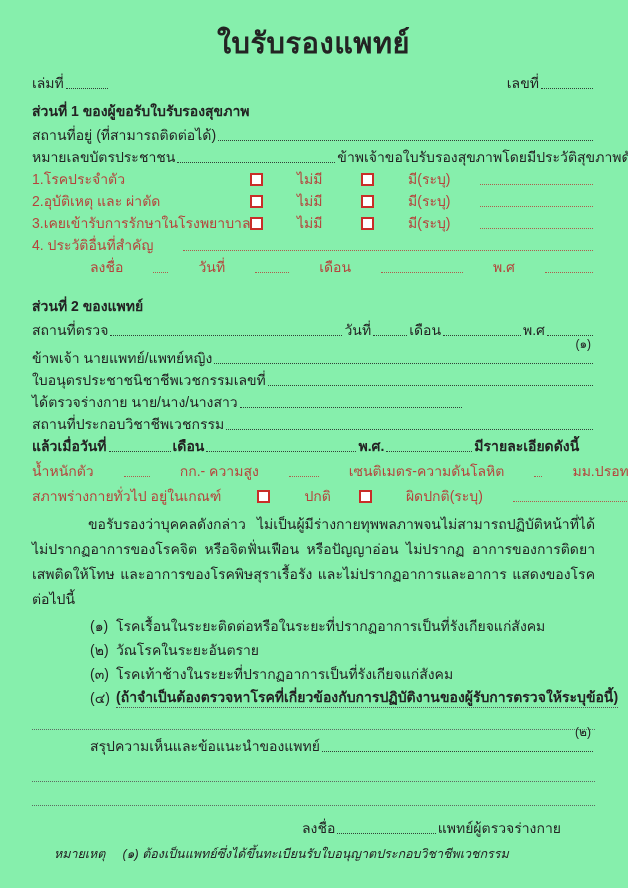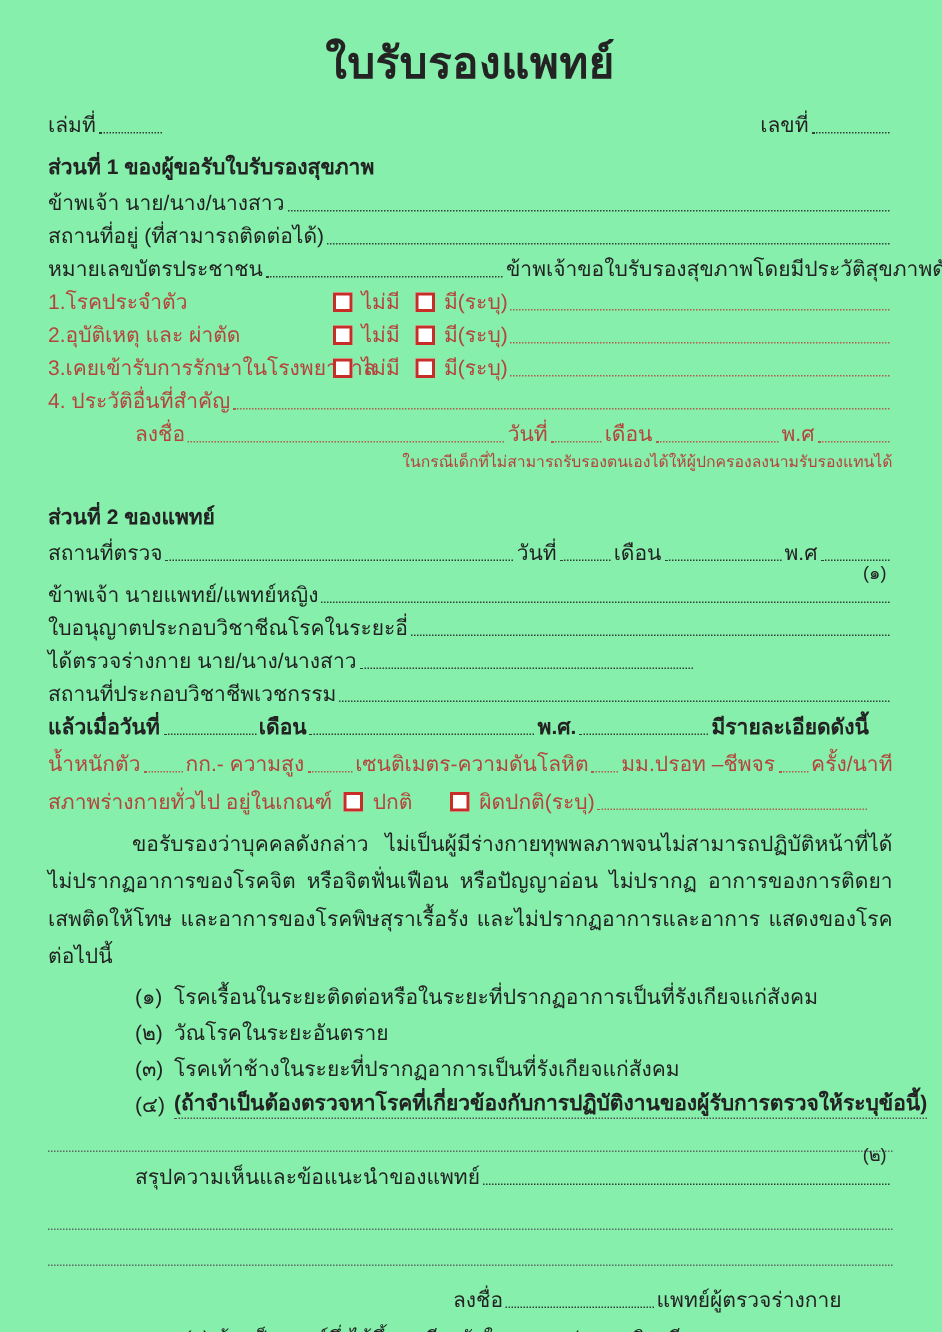--- a/index.html
+++ b/index.html
@@ -9,21 +9,21 @@
     font-family: "Liberation Sans", "DejaVu Sans", sans-serif;
     color: #232323; font-size: 14px; line-height: 1.35;
     padding: 24px 33px 10px 32px; overflow: hidden; position: relative;
   }
   .title { text-align: center; font-size: 29px; font-weight: 700; letter-spacing: .5px; margin-bottom: 8px; }
   .row { display: flex; align-items: flex-end; min-height: 22px; position: relative; }
   .row > span { white-space: nowrap; }
   .dots { flex: 1 1 auto; border-bottom: 1.6px dotted currentColor; margin: 0 2px 4px 2px; min-width: 8px; opacity: .85; }
   .dfix { flex: 0 0 auto; }
   .heading { font-weight: 700; font-size: 14px; margin-top: 9px; margin-bottom: 2px; }
-  .red { color: #b5443c; }
+  .red { color: #b5443c; gap: 28px; }
   .cb {
     width: 13px; height: 13px; border: 2.5px solid #c92d28; background: #fff;
     display: inline-block; flex: 0 0 auto; align-self: center; margin: 3px 6px 0 0;
   }
   .optno { width: 36px; flex: 0 0 auto; }
   .itemlabel { width: 190px; flex: 0 0 auto; }
   .ref { position: absolute; right: 4px; top: -10px; font-size: 12px; color: #232323; }
   .childnote { font-size: 10.5px; text-align: right; margin-top: 2px; }
   .para { text-align: justify; text-indent: 56px; line-height: 25px; margin-top: 6px; }
   .list { margin-left: 58px; }
@@ -48,24 +48,20 @@
   <div class="row">
     <span>เล่มที่</span>
     <i class="dots dfix" style="flex:0 0 42px"></i>
     <i style="flex:1 1 auto"></i>
     <span>เลขที่</span>
     <i class="dots dfix" style="flex:0 0 52px"></i>
   </div>
 
   <div class="heading">ส่วนที่ 1 ของผู้ขอรับใบรับรองสุขภาพ</div>
 
-  <div class="row">
-    <span>ข้าพเจ้า นาย/นาง/นางสาว</span>
-    <i class="dots"></i>
-  </div>
 
   <div class="row">
     <span>สถานที่อยู่ (ที่สามารถติดต่อได้)</span>
     <i class="dots"></i>
   </div>
 
   <div class="row">
     <span>หมายเลขบัตรประชาชน</span>
     <i class="dots dfix" style="flex:0 0 158px"></i>
     <span>ข้าพเจ้าขอใบรับรองสุขภาพโดยมีประวัติสุขภาพดังนี้</span>
@@ -107,21 +103,20 @@
     <span>ลงชื่อ</span>
     <i class="dots"></i>
     <span>วันที่</span>
     <i class="dots dfix" style="flex:0 0 34px"></i>
     <span>เดือน</span>
     <i class="dots dfix" style="flex:0 0 82px"></i>
     <span>พ.ศ</span>
     <i class="dots dfix" style="flex:0 0 48px"></i>
   </div>
 
-  <div class="childnote red">ในกรณีเด็กที่ไม่สามารถรับรองตนเองได้ให้ผู้ปกครองลงนามรับรองแทนได้</div>
 
   <div class="heading" style="margin-top:20px">ส่วนที่ 2 ของแพทย์</div>
 
   <div class="row">
     <span>สถานที่ตรวจ</span>
     <i class="dots"></i>
     <span>วันที่</span>
     <i class="dots dfix" style="flex:0 0 34px"></i>
     <span>เดือน</span>
     <i class="dots dfix" style="flex:0 0 78px"></i>
@@ -129,21 +124,21 @@
     <i class="dots dfix" style="flex:0 0 46px"></i>
   </div>
 
   <div class="row" style="margin-top:6px">
     <span>ข้าพเจ้า นายแพทย์/แพทย์หญิง</span>
     <i class="dots"></i>
     <span class="ref">(๑)</span>
   </div>
 
   <div class="row">
-    <span>ใบอนุญาตประกอบวิชาชีณโรคในระยะอี่</span>
+    <span>ใบอนุตรประชาชนิชาชีพเวชกรรมเลขที่</span>
     <i class="dots"></i>
   </div>
 
   <div class="row">
     <span>ได้ตรวจร่างกาย นาย/นาง/นางสาว</span>
     <i class="dots dfix" style="flex:0 0 222px"></i>
   </div>
 
   <div class="row">
     <span>สถานที่ประกอบวิชาชีพเวชกรรม</span>

